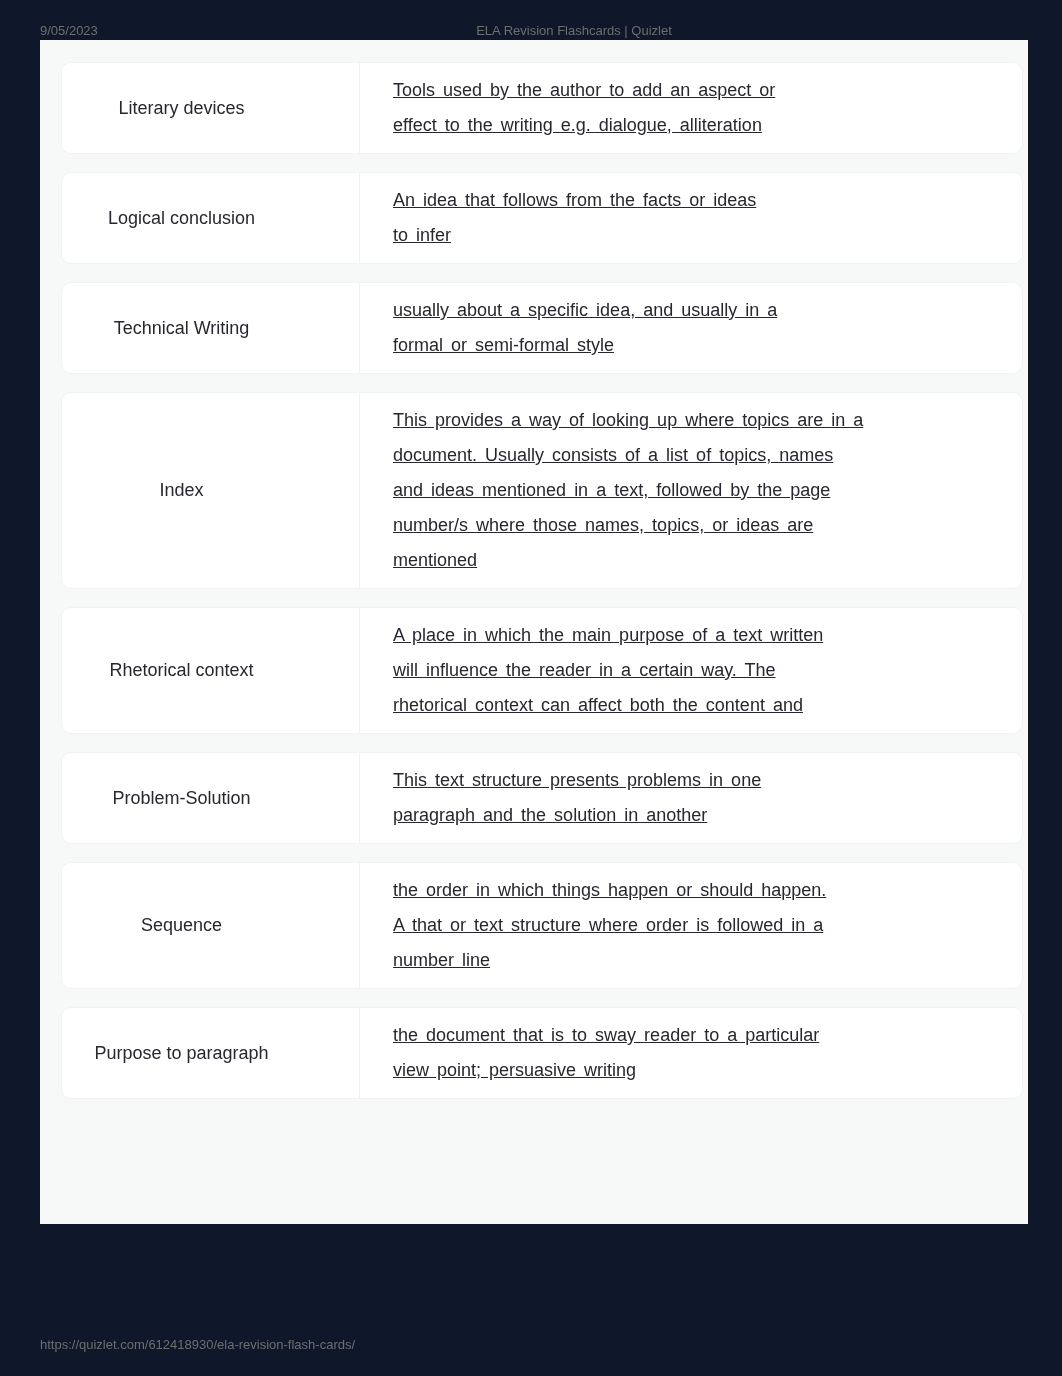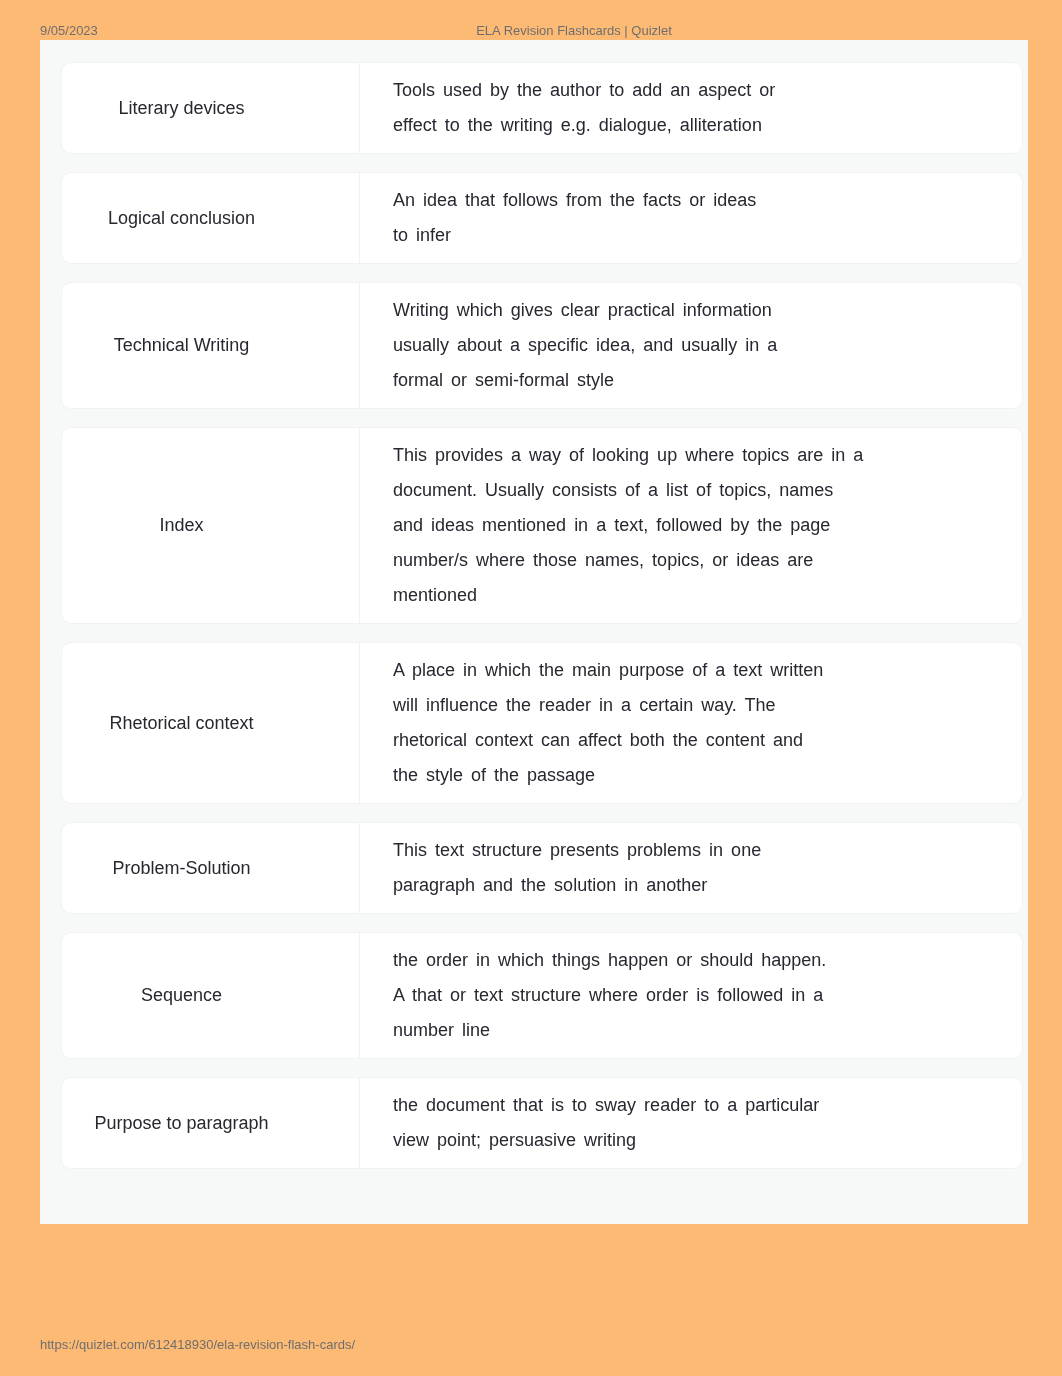--- a/index.html
+++ b/index.html
@@ -1,37 +1,37 @@
 <!DOCTYPE html>
 <html><head>
 <meta charset="utf-8">
 <style>
   html,body{margin:0;padding:0;}
   body{width:1062px;height:1376px;background:#ffffff;
        font-family:"Liberation Sans",sans-serif;}
-  .page{position:relative;width:1062px;height:1376px;overflow:hidden;background:#fdba74;}
+  .page{position:relative;width:1062px;height:1376px;overflow:hidden;background:#0f172a;}
 
   
   .hdr{position:absolute;top:23px;left:0;width:1062px;height:16px;}
   .hdr .date{position:absolute;left:40px;top:0;font-size:13px;color:#6e6e6e;white-space:nowrap;}
   .hdr .title{position:absolute;left:0;width:1148px;top:0;text-align:center;font-size:13px;color:#6e6e6e;}
 
   
   .listbg{position:absolute;left:40px;top:40px;width:988px;height:1184px;background:#f7f8f8;}
   .cards{position:absolute;left:61px;top:62px;width:962px;}
   .row{position:relative;display:flex;background:#ffffff;
        border:1px solid #f1f3f2;border-radius:10px;margin-bottom:18px;
        box-sizing:border-box;}
   .term{width:297px;box-sizing:border-box;display:flex;align-items:center;
         justify-content:center;padding:10px 58px 10px 0px;text-align:center;
         font-size:18px;line-height:35px;color:#272730;}
   .divider{width:1px;background:#f0f2f1;align-self:stretch;}
   .def{flex:1;box-sizing:border-box;padding:10px 30px 10px 33px;
        font-size:18px;line-height:35px;color:#272730;word-spacing:3px;}
-  .def span{display:block;}
+  .def span{display:block;text-decoration:underline;}
 
   
   .ftr{position:absolute;top:1337px;left:0;width:1042px;height:16px;text-align:right;}
   .ftr .url{position:absolute;left:40px;top:0;font-size:13px;color:#6e6e6e;white-space:nowrap;}
   .ftr .pg{position:absolute;right:40px;top:9px;font-size:13px;color:#6e6e6e;margin-top:40px;}
 </style>
 </head>
 <body>
 
 <div class="page">
@@ -56,21 +56,20 @@
         <div class="divider"></div>
         <div class="def">
           <span>An idea that follows from the facts or ideas</span>
           <span>to infer</span>
         </div>
       </div>
       <div class="row">
         <div class="term">Technical Writing</div>
         <div class="divider"></div>
         <div class="def">
-          <span>Writing which gives clear practical information</span>
           <span>usually about a specific idea, and usually in a</span>
           <span>formal or semi-formal style</span>
         </div>
       </div>
       <div class="row">
         <div class="term">Index</div>
         <div class="divider"></div>
         <div class="def">
           <span>This provides a way of looking up where topics are in a</span>
           <span>document. Usually consists of a list of topics, names</span>
@@ -79,21 +78,20 @@
           <span>mentioned</span>
         </div>
       </div>
       <div class="row">
         <div class="term">Rhetorical context</div>
         <div class="divider"></div>
         <div class="def">
           <span>A place in which the main purpose of a text written</span>
           <span>will influence the reader in a certain way. The</span>
           <span>rhetorical context can affect both the content and</span>
-          <span>the style of the passage</span>
         </div>
       </div>
       <div class="row">
         <div class="term">Problem-Solution</div>
         <div class="divider"></div>
         <div class="def">
           <span>This text structure presents problems in one</span>
           <span>paragraph and the solution in another</span>
         </div>
       </div>

